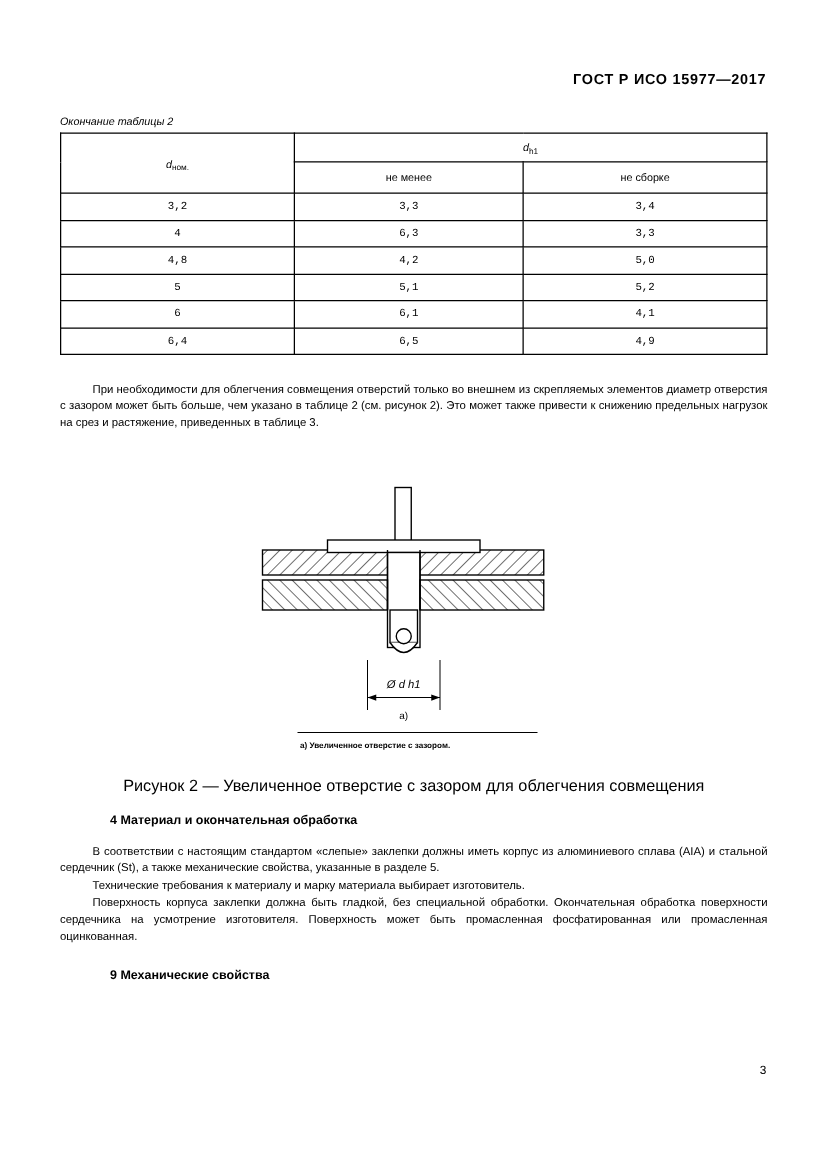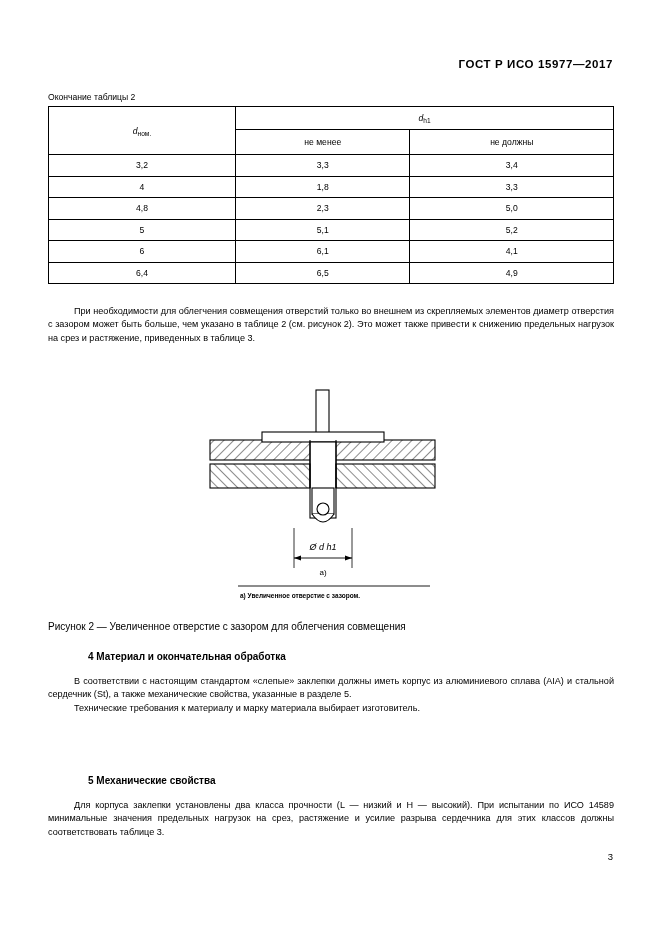--- a/index.html
+++ b/index.html
@@ -27,20 +27,21 @@
     top: 58px;
     font-size: 11.5px;
     font-weight: bold;
     letter-spacing: 0.6px;
   }
   .tbl-caption {
     position: absolute;
     left: 48px;
     top: 92px;
     font-size: 8.6px;
+    font-style: italic;
   }
   table.maintable {
     position: absolute;
     left: 48px;
     top: 106px;
     width: 566px;
     border-collapse: collapse;
     font-size: 8.6px;
   }
   table.maintable td, table.maintable th {
@@ -54,20 +55,21 @@
     width: 186px;
   }
   .h-dh1 {
     height: 22px;
   }
   .h-sub {
     height: 24px;
   }
   .row-cell {
     height: 20.5px;
+    font-family: Liberation Mono, monospace;
   }
   sub {
     font-size: 6.6px;
     vertical-align: baseline;
     position: relative;
     top: 2px;
   }
   .ital {
     font-style: italic;
   }
@@ -90,22 +92,22 @@
     left: 48px;
     top: 368px;
     width: 566px;
     height: 250px;
   }
   .fig-caption {
     position: absolute;
     left: 48px;
     top: 621px;
     width: 566px;
-    text-align: left;
-    font-size: 10px;
+    text-align: center;
+    font-size: 13px;
   }
   .sec-head {
     position: absolute;
     left: 88px;
     font-size: 10px;
     font-weight: bold;
   }
   #sec4 { top: 651px; }
   #sec5 { top: 775px; }
 
@@ -135,35 +137,35 @@
         <tr>
       <td class="h-nom" rowspan="2">
         <span class="ital">d</span><sub>ном.</sub>
       </td>
       <td class="h-dh1" colspan="2">
         <span class="ital">d</span><sub>h1</sub>
       </td>
     </tr>
     <tr>
       <td class="h-sub">не менее</td>
-      <td class="h-sub">не должны</td>
+      <td class="h-sub">не сборке</td>
     </tr>
     <tr>
       <td class="row-cell">3,2</td>
       <td class="row-cell">3,3</td>
       <td class="row-cell">3,4</td>
     </tr>
     <tr>
       <td class="row-cell">4</td>
-      <td class="row-cell">1,8</td>
+      <td class="row-cell">6,3</td>
       <td class="row-cell">3,3</td>
     </tr>
     <tr>
       <td class="row-cell">4,8</td>
-      <td class="row-cell">2,3</td>
+      <td class="row-cell">4,2</td>
       <td class="row-cell">5,0</td>
     </tr>
     <tr>
       <td class="row-cell">5</td>
       <td class="row-cell">5,1</td>
       <td class="row-cell">5,2</td>
     </tr>
     <tr>
       <td class="row-cell">6</td>
       <td class="row-cell">6,1</td>
@@ -220,18 +222,18 @@
       <line x1="190" y1="218" x2="382" y2="218" stroke="#000" stroke-width="0.9"></line>
       <text x="192" y="230" font-size="6.5" font-family="Liberation Sans, sans-serif" font-weight="bold">а) Увеличенное отверстие с зазором.</text>
     </svg>
   </div>
 
   <div class="fig-caption">Рисунок 2 — Увеличенное отверстие с зазором для облегчения совмещения</div>
 
   <div class="sec-head" id="sec4">4  Материал и окончательная обработка</div>
   <div class="body-text p-indent" id="p4a">В соответствии с настоящим стандартом «слепые» заклепки должны иметь корпус из алюминиевого сплава (AIA) и стальной сердечник (St), а также механические свойства, указанные в разделе 5.</div>
   <div class="body-text p-indent" id="p4b">Технические требования к материалу и марку материала выбирает изготовитель.</div>
-
-  <div class="sec-head" id="sec5">5  Механические свойства</div>
-  <div class="body-text p-indent" id="p5a">Для корпуса заклепки установлены два класса прочности (L — низкий и H — высокий). При испытании по ИСО 14589 минимальные значения предельных нагрузок на срез, растяжение и усилие разрыва сердечника для этих классов должны соответствовать таблице 3.</div>
+  <div class="body-text p-indent" id="p4c">Поверхность корпуса заклепки должна быть гладкой, без специальной обработки. Окончательная обработка поверхности сердечника на усмотрение изготовителя. Поверхность может быть промасленная фосфатированная или промасленная оцинкованная.</div>
+
+  <div class="sec-head" id="sec5">9  Механические свойства</div>
 
   <div class="pagenum">3</div>
 </div>
 
 </body></html>

